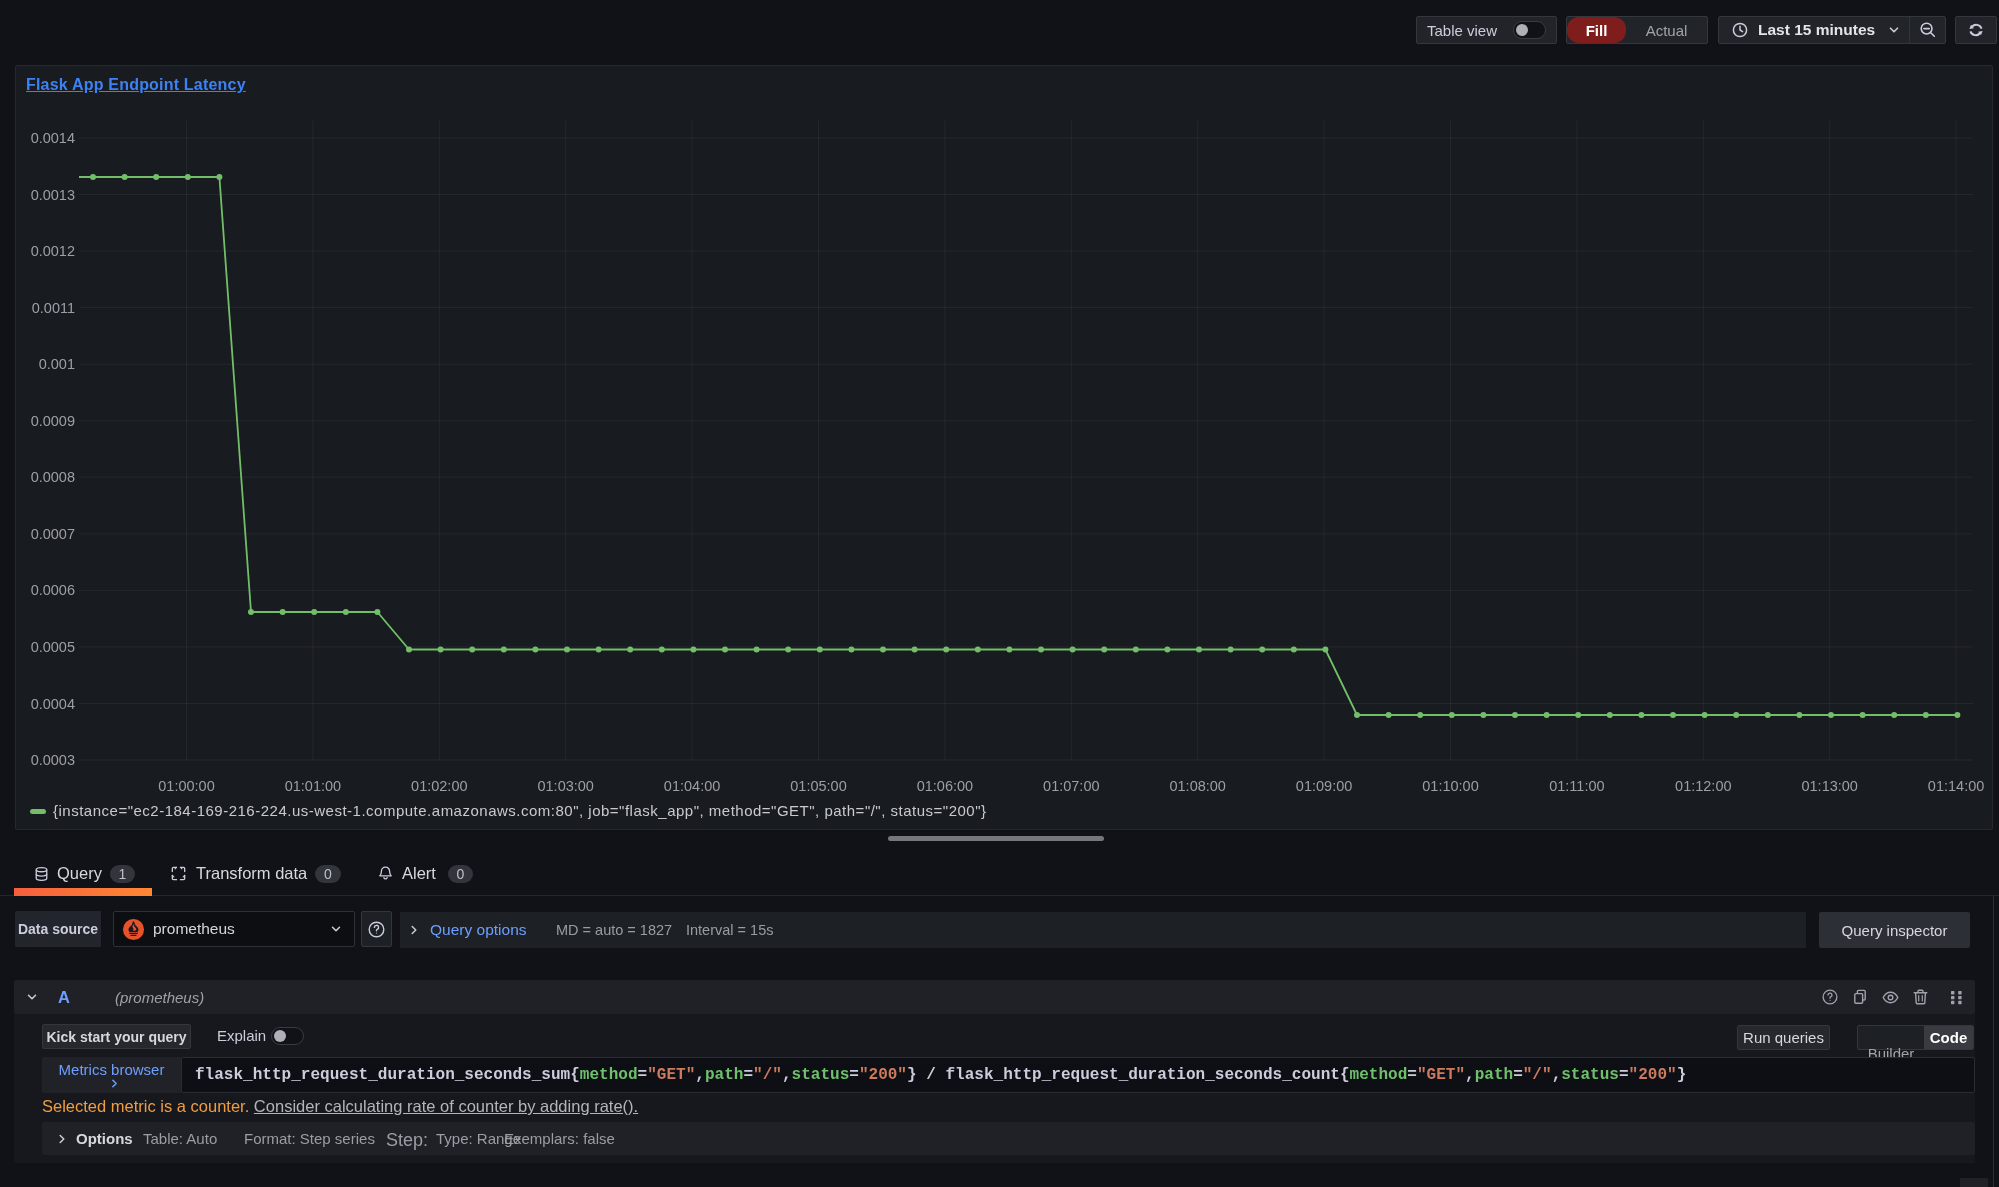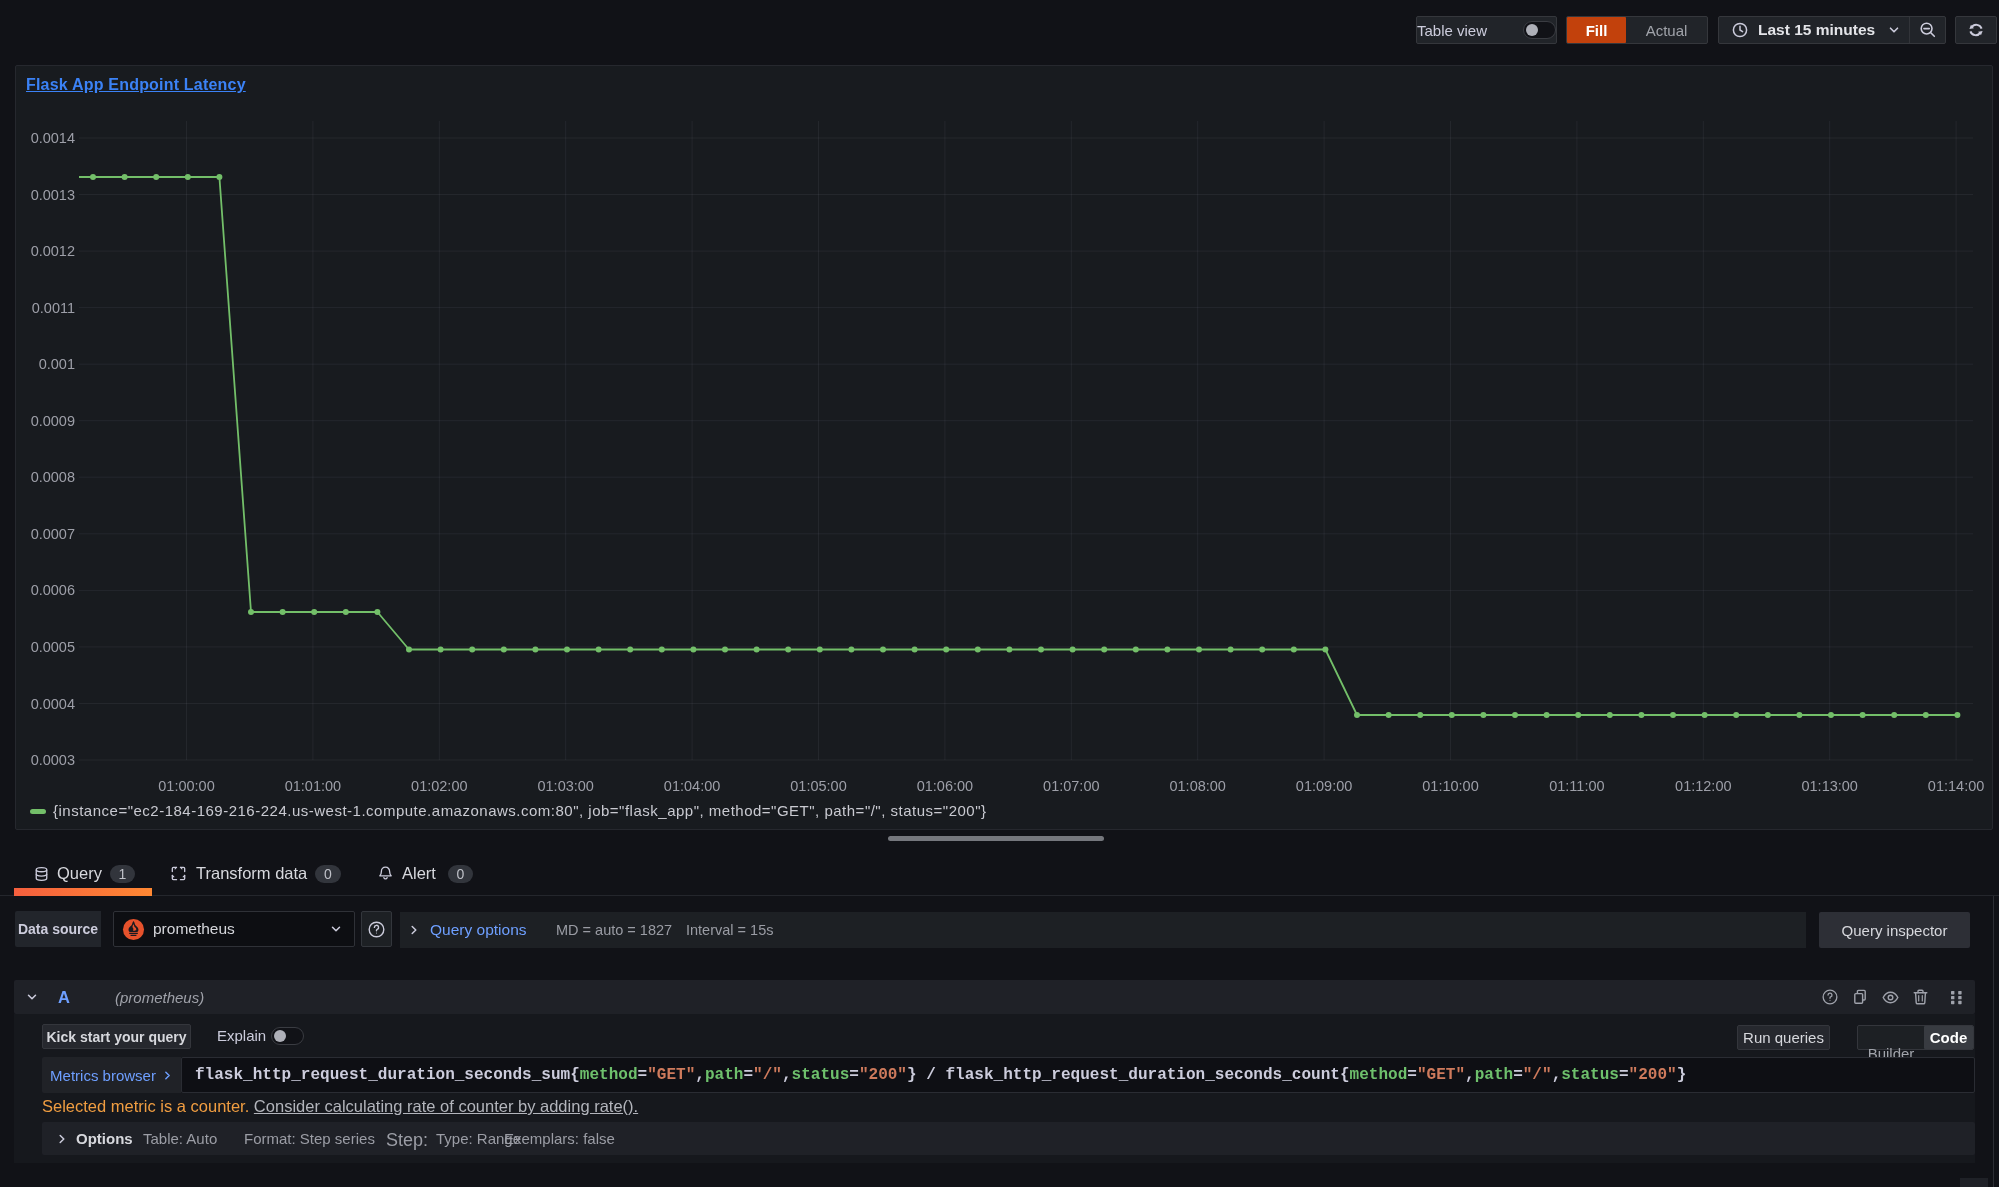--- a/index.html
+++ b/index.html
@@ -1,31 +1,31 @@
 <!DOCTYPE html>
 <html><head>
 <meta charset="utf-8">
 <style>
   * { margin:0; padding:0; box-sizing:border-box; }
   html,body { width:1999px; height:1187px; background:#111217; font-family:"Liberation Sans", sans-serif; overflow:hidden; }
   .abs { position:absolute; }
   .ic { display:block; }
   
   .tbgroup { position:absolute; top:16px; height:28px; background:#212429; border:1px solid #35373c; border-radius:2px; display:flex; align-items:center; color:#ccccdc; font-size:15px; }
-  .seg-on { background:#c2410c; color:#fff; font-weight:bold; display:flex; align-items:center; justify-content:center; height:100%; border-radius:1px; }
+  .seg-on { background:#7f1d1d; color:#fff; font-weight:bold; display:flex; align-items:center; justify-content:center; height:100%; border-radius:12px; }
   .toggle { position:relative; width:33px; height:18px; border-radius:9px; background:#111217; border:1px solid #3a3c42; }
   .toggle .knob { position:absolute; left:2px; top:2px; width:12px; height:12px; border-radius:50%; background:#aeb0b8; }
   .badge { display:inline-block; background:#32353c; color:#bfc1c8; border-radius:9px; font-size:14px; line-height:18px; text-align:center; }
   i { font-style:normal; color:#6ec06c; }
   u { text-decoration:none; color:#ce7a5c; }
 </style>
 </head>
 <body>
 
-<div class="tbgroup" style="left:1416px; width:141px; padding:0 0; justify-content:space-between;">
+<div class="tbgroup" style="left:1416px; width:141px; padding:0 10px; justify-content:space-between;">
   <span>Table view</span>
   <span class="toggle">
       <span class="knob"></span>
     </span>
 </div>
 <div class="tbgroup" style="left:1566px; width:142px; padding:0;">
   <span class="seg-on" style="width:59px;">Fill</span>
   <span style="flex:1; text-align:center; color:#a0a3aa;">Actual</span>
 </div>
 <div class="tbgroup" style="left:1718px; width:228px; padding:0;">
@@ -300,21 +300,21 @@
 <div class="abs" style="left:217px; top:1027px; font-size:15px; color:#ccccdc;">Explain</div>
 <div class="abs toggle" style="left:271px; top:1027px;">
     <span class="knob"></span>
   </div>
 <div class="abs" style="left:1737px; top:1025px; width:93px; height:25px; background:#26282e; border:1px solid #34363c; border-radius:2px; display:flex; align-items:center; justify-content:center; font-size:15px; font-weight:500; color:#d7d8dd;">Run queries</div>
 <div class="abs" style="left:1857px; top:1025px; width:117px; height:25px; background:#1d2024; border:1px solid #34363c; border-radius:2px; display:flex; align-items:center;">
   <span style="flex:1; text-align:center; font-size:15px; color:#a0a3aa;margin-top:32px;">Builder</span>
   <span style="width:49px; height:100%; background:#383b41; border-radius:1px; display:flex; align-items:center; justify-content:center; font-size:15px; font-weight:bold; color:#fff;">Code</span>
 </div>
 
-<div class="abs" style="left:42px; top:1057px; width:139px; height:36px; background:#202227; border-radius:2px 0 0 2px; display:flex; align-items:center; justify-content:center;">
+<div class="abs" style="left:42px; top:1057px; width:139px; height:36px; background:#202227; border-radius:2px 0 0 2px; display:flex; align-items:center; justify-content:center;flex-direction:column;">
   <span style="font-size:15px; font-weight:500; color:#6e9fff;">Metrics browser</span>
   <svg class="ic" style="margin-left:6px;" width="11" height="11" viewBox="0 0 12 12" fill="none" stroke="#6e9fff" stroke-width="1.6">
       <path d="M4.2 2.5 L7.8 6 L4.2 9.5" stroke-linecap="round" stroke-linejoin="round"></path>
     </svg>
 </div>
 <div class="abs" style="left:181px; top:1057px; width:1794px; height:36px; background:#0e0f14; border:1px solid #2a2c33; border-radius:2px; display:flex; align-items:center; font-family:'Liberation Mono',monospace; font-size:16.05px; font-weight:600; color:#ccccdc; white-space:pre;"><span style="margin-left:13px;">flask_http_request_duration_seconds_sum{<i>method</i>=<u>"GET"</u>,<i>path</i>=<u>"/"</u>,<i>status</i>=<u>"200"</u>} / flask_http_request_duration_seconds_count{<i>method</i>=<u>"GET"</u>,<i>path</i>=<u>"/"</u>,<i>status</i>=<u>"200"</u>}</span></div>
 
 <div class="abs" style="left:42px; top:1097px; font-size:16.5px;"><span style="color:#f09d41;">Selected metric is a counter.</span> <span style="color:#b3b5bc; text-decoration:underline;">Consider calculating rate of counter by adding rate().</span></div>
 
 <div class="abs" style="left:42px; top:1122px; width:1933px; height:33px; background:#1f2127; border-radius:2px;"></div>

